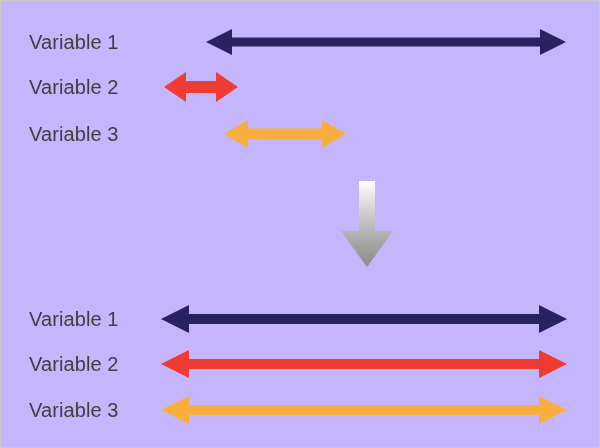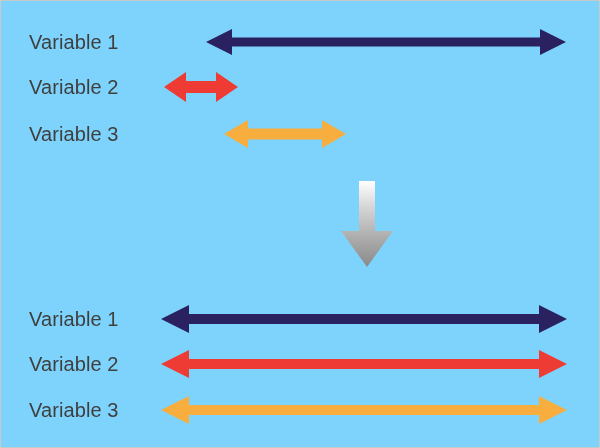--- a/index.html
+++ b/index.html
@@ -8,21 +8,21 @@
     background: #ffffff;
   }
   body {
     font-family: "Liberation Sans", sans-serif;
   }
   #figure {
     position: relative;
     width: 600px;
     height: 448px;
     box-sizing: border-box;
-    background: #7dd3fc;
+    background: #c4b5fd;
     border: 1px solid #c9c9c9;
     overflow: hidden;
   }
   .panel {
     position: absolute;
     left: 0;
     width: 600px;
   }
   #panel-before { top: 0; height: 170px; }
   #panel-after  { top: 290px; height: 158px; }

